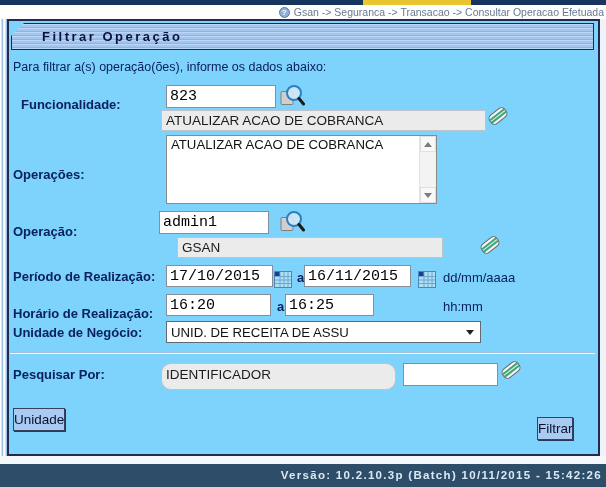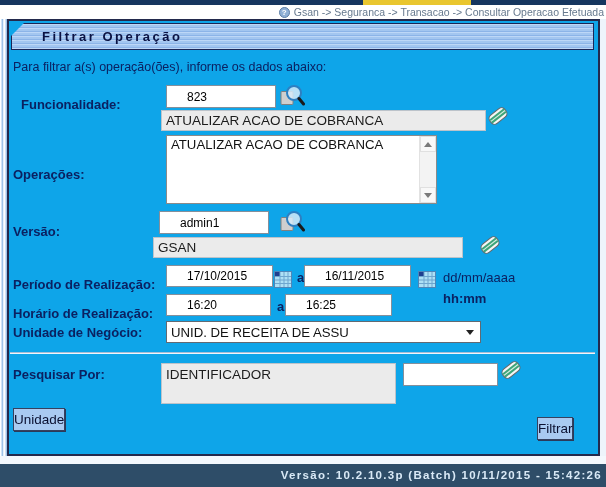--- a/index.html
+++ b/index.html
@@ -15,36 +15,36 @@
                     padding-right:2px; font-size:10.5px; color:#66798e; }
   .help-icon { width:11px; height:11px; border-radius:50%; background:#8fb0d6; border:1px solid #5d7ea6;
                color:#ffffff; font-size:8px; font-weight:bold; line-height:9px; text-align:center;
                display:inline-block; cursor:pointer; }
 
   
   .left-strip  { position:absolute; left:0; top:19px; width:7px; height:445px;
                  background:repeating-linear-gradient(90deg,#ffffff 0 1px,#cfe2f6 1px 2px,#9fc3e8 2px 3px,#e8f1fb 3px 4px); }
   .right-strip { position:absolute; left:600px; top:19px; width:6px; height:445px; background:#eef4fb; }
   .panel { position:absolute; left:7px; top:19px; width:593px; height:437px;
-           background:#0ea5e9; border:2px solid #232a4d; }
+           background:#7dd3fc; border:2px solid #232a4d; }
 
   .title-bar { position:absolute; left:2px; top:2px; width:583px; height:27px;
                background:repeating-linear-gradient(180deg,#bdd7f7 0 1px,#a3c6f0 1px 3px,#8cb4e8 3px 4px);
                border:1px solid #1c2657; clip-path:polygon(13px 0,100% 0,100% 100%,0 100%,0 13px);
                display:flex; align-items:center; padding-left:30px; }
   .title-text { font-size:13px; font-weight:bold; letter-spacing:2.5px; color:#0a1243; }
 
   .intro { position:absolute; left:4px; top:39px; font-size:12.5px; color:#0b2161; }
 
   .lbl  { position:absolute; font-size:13px; font-weight:bold; color:#0b2161; white-space:nowrap; }
   .sep  { position:absolute; font-size:13px; font-weight:bold; color:#0b2161; }
   .hint { position:absolute; font-size:13px; color:#0b2161; }
 
   .txt { position:absolute; border:1px solid #848f9b; background:#ffffff; color:#000;
-         font-family:Liberation Sans, sans-serif; font-size:12px; padding:0 20px; height:23px; }
+         font-family:Liberation Mono, monospace; font-size:15px; padding:0 3px; height:23px; }
   .ro  { position:absolute; background:#ebebeb; border:1px solid #bcc3ca; color:#1c1c1c;
          font-size:13.5px; line-height:19px; padding:0 4px; height:21px;
          white-space:nowrap; overflow:hidden; }
 
   .icon-btn { position:absolute; cursor:pointer; width:26px; height:26px; }
   .icon-btn svg { display:block; }
 
   .listbox { position:absolute; left:157px; top:114px; width:271px; height:69px;
              background:#ffffff; border:1px solid #8a8a8a; overflow:hidden; }
   .list-item { font-size:13.2px; color:#111; padding:1px 4px; white-space:nowrap; cursor:pointer; }
@@ -128,41 +128,41 @@
       <div class="scrollbar">
         <div class="sb-btn sb-up">
             <div class="tri-up"></div>
           </div>
         <div class="sb-btn sb-down">
             <div class="tri-down"></div>
           </div>
       </div>
     </div>
 
-    <div class="lbl" style="left:4px; top:203px;">Versão:</div>
+    <div class="lbl" style="left:4px; top:203px;">Operação:</div>
     <input class="txt" style="left: 150px; top: 190px; width: 110px;" value="admin1">
     <span class="icon-btn" style="left:270px; top:188px;">
       <svg width="26" height="26" viewBox="0 0 26 26">
         <rect x="2" y="8.5" width="12" height="13" rx="1" fill="#cfcfcf" stroke="#808080"></rect>
         <circle cx="15" cy="10" r="7" fill="#d6eaf8" fill-opacity="0.85" stroke="#2e7fc1" stroke-width="2"></circle>
         <line x1="20" y1="15.5" x2="24.5" y2="21" stroke="#1a1a1a" stroke-width="3" stroke-linecap="round"></line>
       </svg>
     </span>
-    <div class="ro" style="left:144px; top:216px; width:310px;">GSAN</div>
+    <div class="ro" style="left:168px; top:216px; width:266px;">GSAN</div>
     <span class="icon-btn" style="left:469px; top:212px;">
       <svg width="24" height="24" viewBox="0 0 23 23">
         <g transform="rotate(-38 11.5 11.5)">
           <rect x="2.5" y="6.5" width="18" height="10" rx="4" fill="#f6f6f6" stroke="#666"></rect>
           <rect x="3" y="9" width="17" height="5" fill="#3da579"></rect>
           <rect x="3" y="10.9" width="17" height="1.1" fill="#d9efe4"></rect>
         </g>
       </svg>
     </span>
 
-    <div class="lbl" style="left:4px; top:248px;margin-top:8px;">Período de Realização:</div>
+    <div class="lbl" style="left:4px; top:248px;">Período de Realização:</div>
     <input class="txt" style="left: 157px; top: 244px; width: 107px; height: 22px;" value="17/10/2015">
     <span class="icon-btn" style="left:265px; top:250px; width:18px; height:17px;">
       <svg width="18" height="17" viewBox="0 0 18 17">
         <rect x="0.5" y="0.5" width="17" height="16" fill="#aee0f5" stroke="#4f86b8"></rect>
         <rect x="1" y="1" width="5" height="4.5" fill="#1e3f8f"></rect>
         <path d="M6 1 V16 M10 1 V16 M14 1 V16 M1 5.5 H17 M1 9 H17 M1 12.5 H17" stroke="#6ea6cf" stroke-width="1" fill="none"></path>
       </svg>
     </span>
     <span class="sep" style="left:288px; top:249px;">a</span>
     <input class="txt" style="left: 295px; top: 244px; width: 107px; height: 22px;" value="16/11/2015">
@@ -171,33 +171,33 @@
         <rect x="0.5" y="0.5" width="17" height="16" fill="#aee0f5" stroke="#4f86b8"></rect>
         <rect x="1" y="1" width="5" height="4.5" fill="#1e3f8f"></rect>
         <path d="M6 1 V16 M10 1 V16 M14 1 V16 M1 5.5 H17 M1 9 H17 M1 12.5 H17" stroke="#6ea6cf" stroke-width="1" fill="none"></path>
       </svg>
     </span>
     <span class="hint" style="left:434px; top:249px;">dd/mm/aaaa</span>
 
     <div class="lbl" style="left:4px; top:278px;margin-top:7px;">Horário de Realização:</div>
     <input class="txt" style="left: 157px; top: 273px; width: 105px; height: 22px;" value="16:20">
     <span class="sep" style="left:268px; top:278px;">a</span>
-    <input class="txt" style="left: 276px; top: 273px; width: 107px; height: 22px;" value="16:25">
-    <span class="hint" style="left:434px; top:270px;font-weight:bold;">hh:mm</span>
+    <input class="txt" style="left: 276px; top: 273px; width: 89px; height: 22px;" value="16:25">
+    <span class="hint" style="left:434px; top:278px;">hh:mm</span>
 
     <div class="lbl" style="left:4px; top:304px;">Unidade de Negócio:</div>
     <div class="selectbox">
       <span>UNID. DE RECEITA DE ASSU</span>
       <span class="select-arrow"></span>
     </div>
 
     <div class="separator"></div>
 
     <div class="lbl" style="left:4px; top:346px;">Pesquisar Por:</div>
-    <div class="ro" style="left:152px; top:342px; width:235px; height:41px; line-height:21px;">IDENTIFICADOR</div>
+    <div class="ro" style="left:152px; top:342px; width:235px; height:27px; line-height:21px;border-radius:10px;">IDENTIFICADOR</div>
     <input class="txt" style="left: 394px; top: 342px; width: 95px; height: 23px;" value="">
     <span class="icon-btn" style="left:490px; top:337px;">
       <svg width="24" height="24" viewBox="0 0 23 23">
         <g transform="rotate(-38 11.5 11.5)">
           <rect x="2.5" y="6.5" width="18" height="10" rx="4" fill="#f6f6f6" stroke="#666"></rect>
           <rect x="3" y="9" width="17" height="5" fill="#3da579"></rect>
           <rect x="3" y="10.9" width="17" height="1.1" fill="#d9efe4"></rect>
         </g>
       </svg>
     </span>

